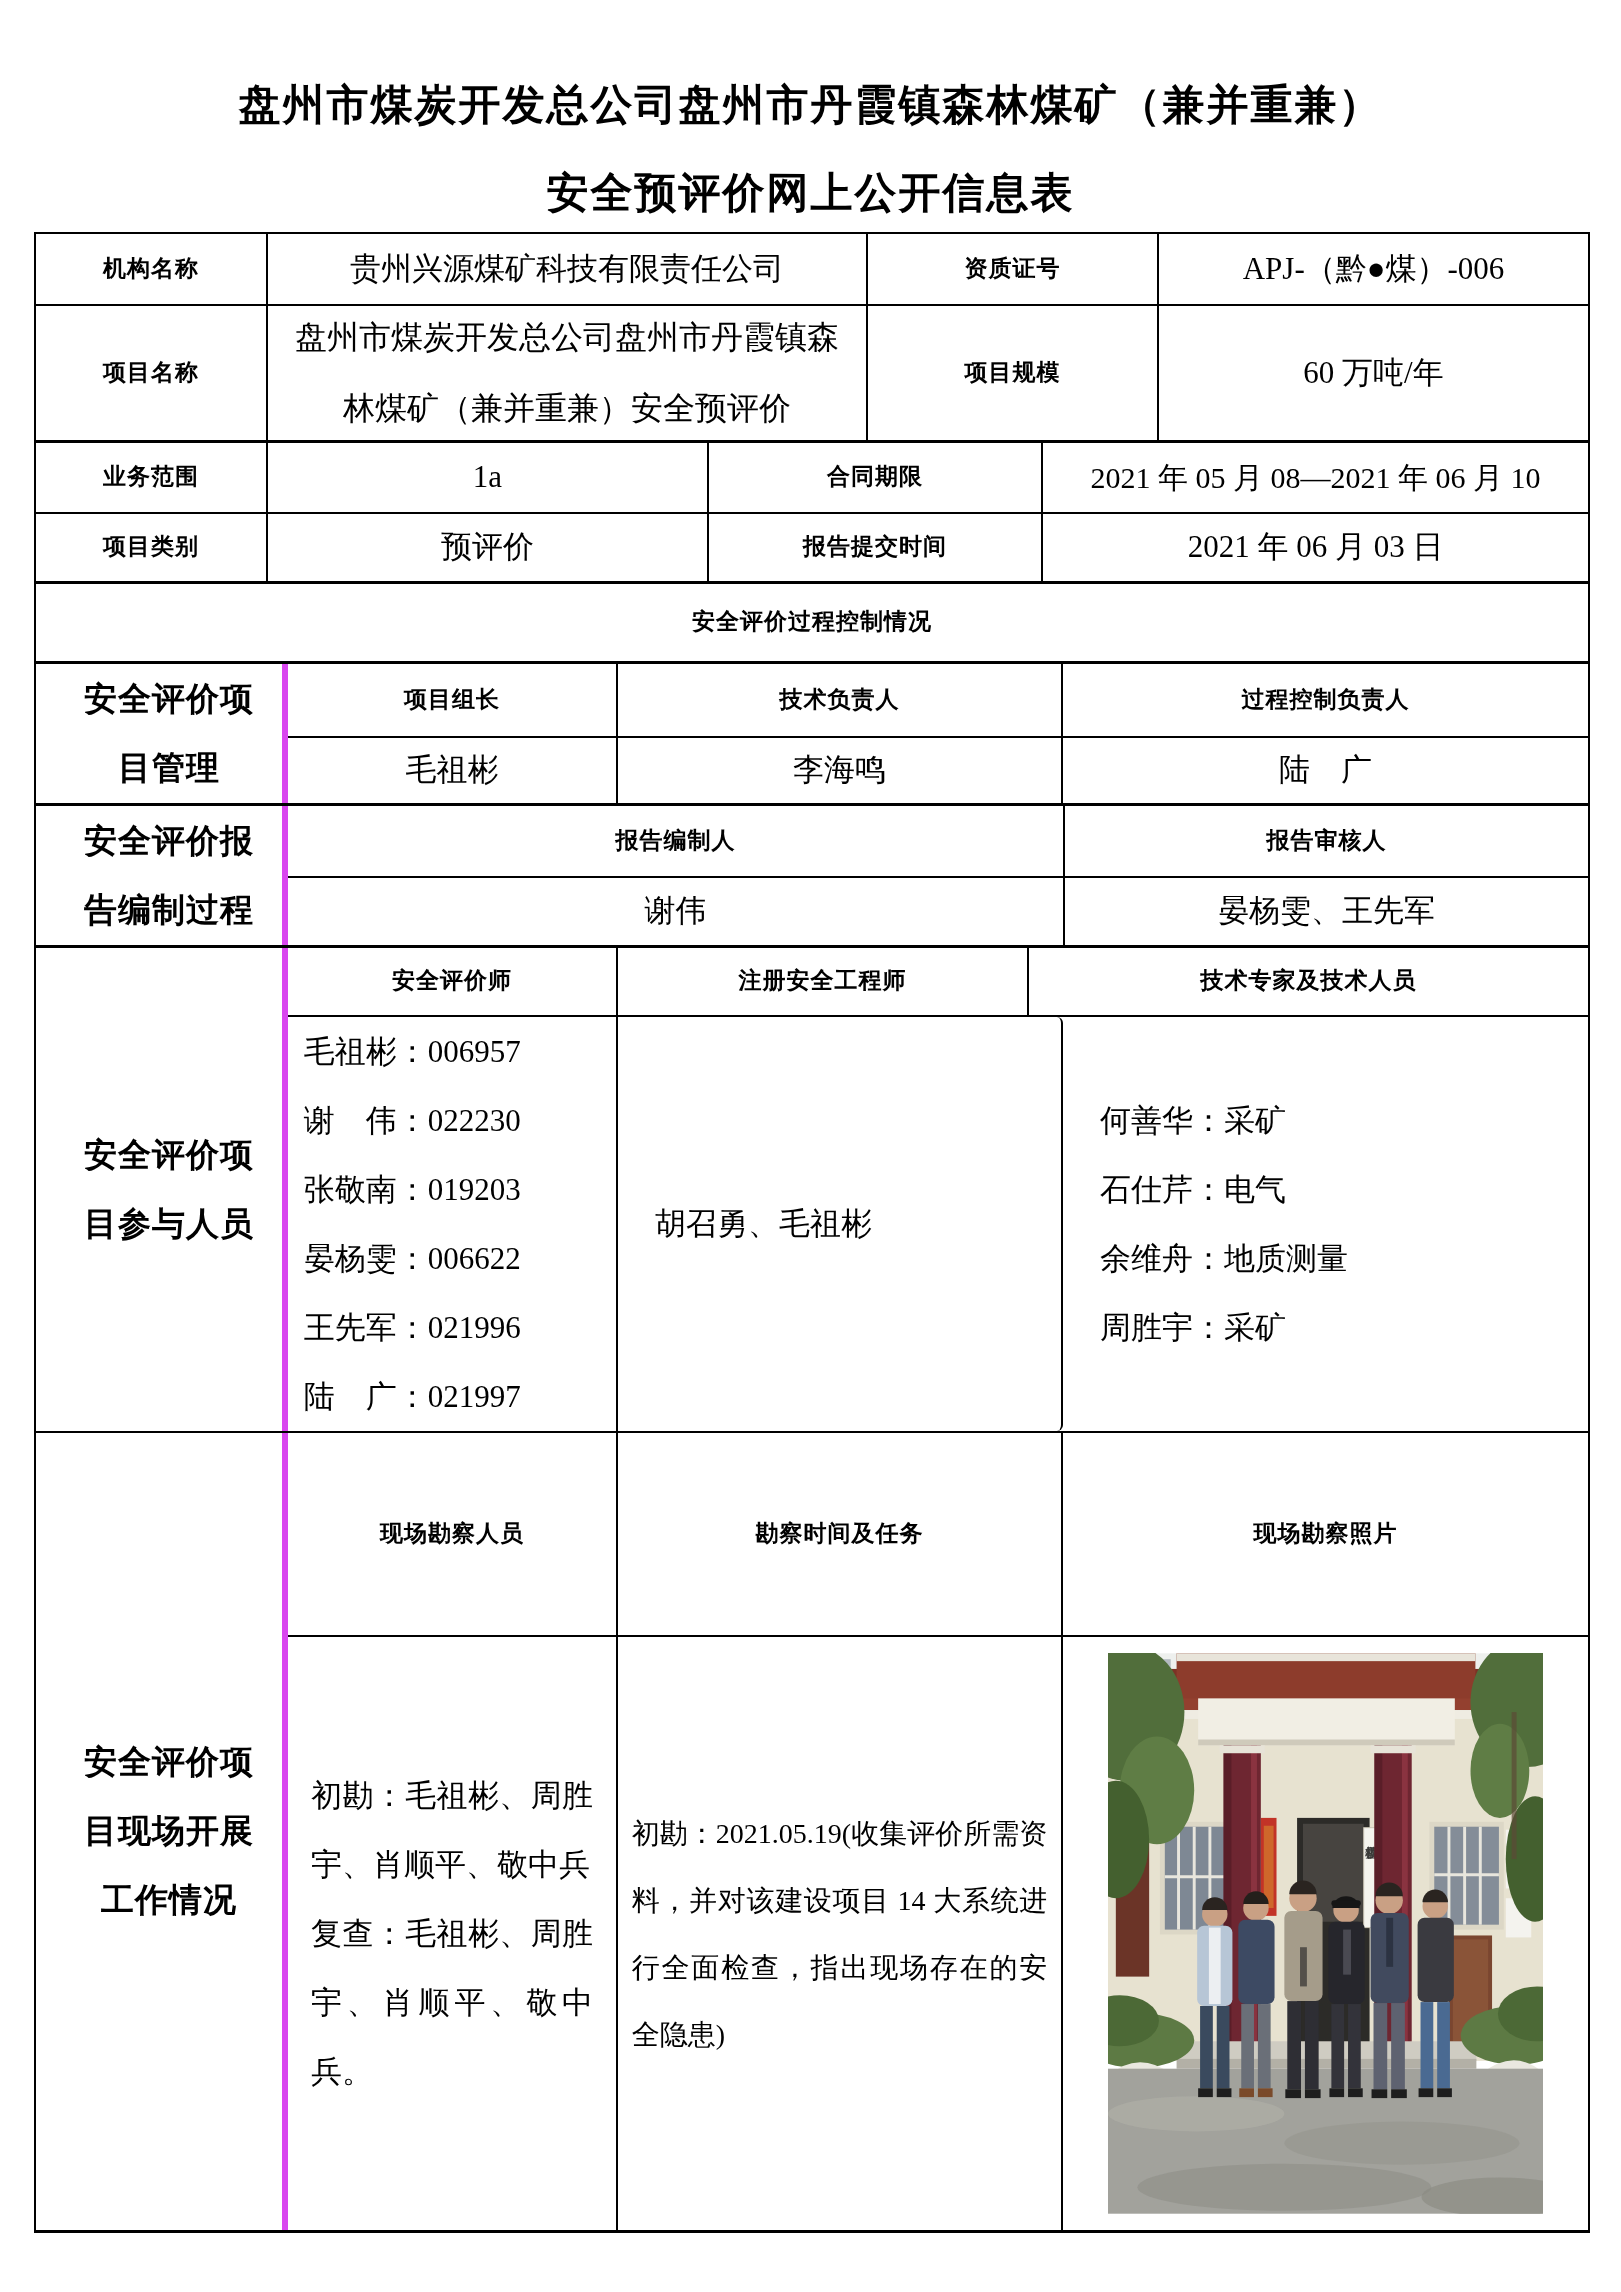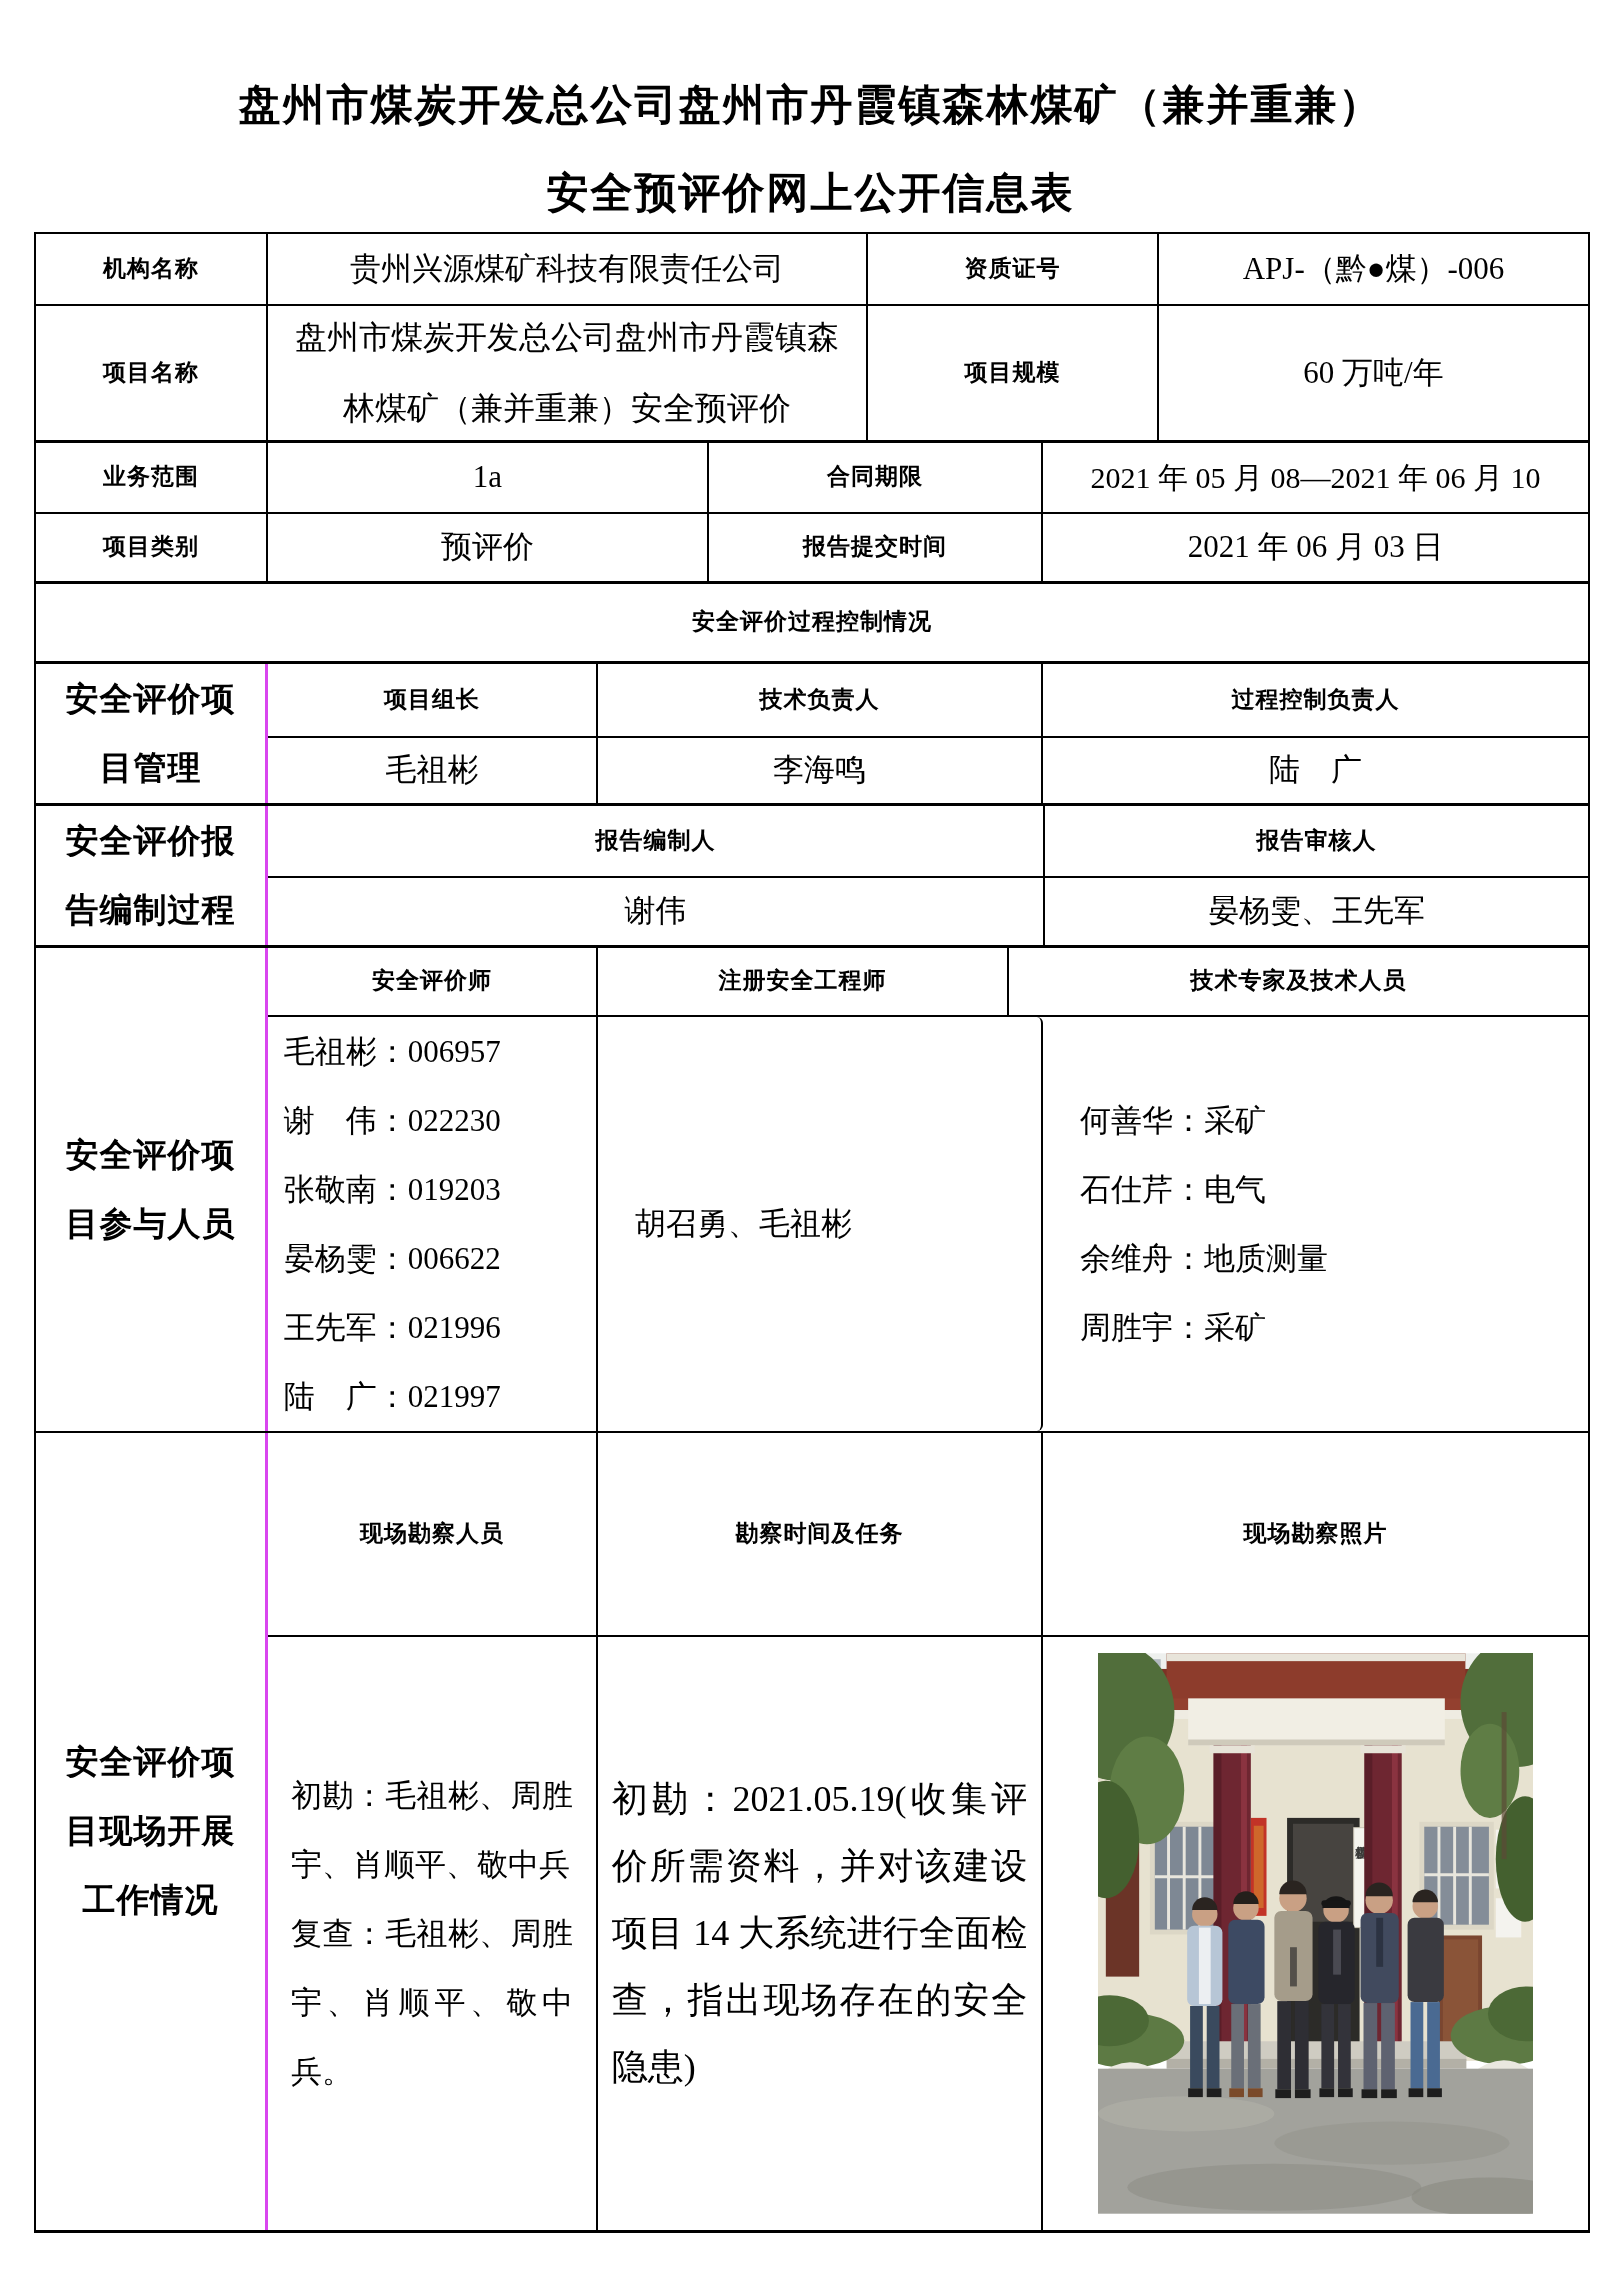--- a/index.html
+++ b/index.html
@@ -29,41 +29,41 @@
     border-right:2px solid #000;
   }
   .c:last-child { border-right:none; }
   .lab { font-weight:bold; font-size:23px; letter-spacing:1px; }
   .bb2 { border-bottom:2px solid #000; }
   .bb3 { border-bottom:2.9px solid #000; }
   .bb4 { border-bottom:3.9px solid #000; }
 
   .sec { display:flex; width:100%; }
   .sec > .labcell {
-    width:232px; border-right:3px solid #d946ef;
+    width:232px; border-right:6px solid #d946ef;
     display:flex; align-items:center; justify-content:center;
     text-align:center; font-weight:bold; font-size:33px;
-    line-height:69px; letter-spacing:1px; padding:0 18.6px;
+    line-height:69px; letter-spacing:1px; padding:0 18.6px;margin-left:20px;
   }
   .sec > .rows { flex:1; display:flex; flex-direction:column; }
   .wrapcell { padding:0 13.7px; line-height:71px; }
 
   .list {
     flex-direction:column; align-items:flex-start; justify-content:center;
     text-align:left; padding-left:15.7px;
   }
   .list div { line-height:69px; white-space:nowrap; }
   .leftcell { justify-content:flex-start; text-align:left; padding-left:37px;border-radius:6px; }
 
   .para {
     flex-direction:column; justify-content:center; align-items:stretch;
     text-align:justify; text-align-last:left;
   }
   .para p { line-height:69px; }
-  .tasks p { line-height:67px; font-size:36px; }
+  .tasks p { line-height:67px; font-size:28px; }
 
   .photo-wrap { padding:13.7px 0; }
   .photo-wrap svg { display:block; }
 </style>
 </head>
 <body>
 
 <div class="page">
 
   <div class="doc-title">

